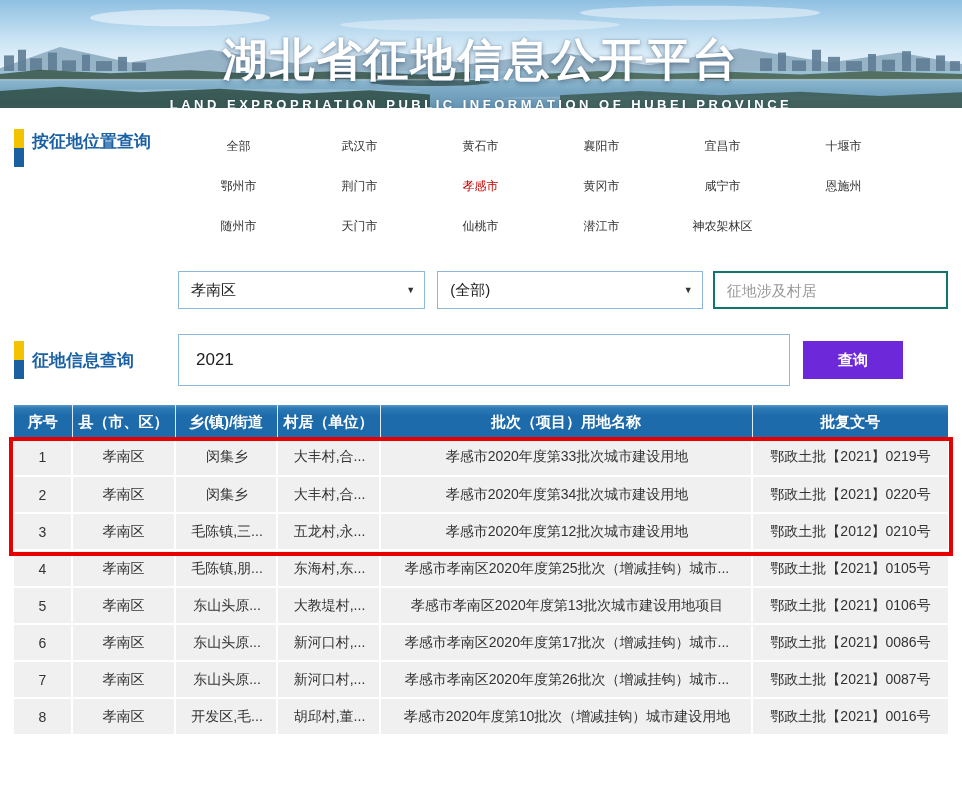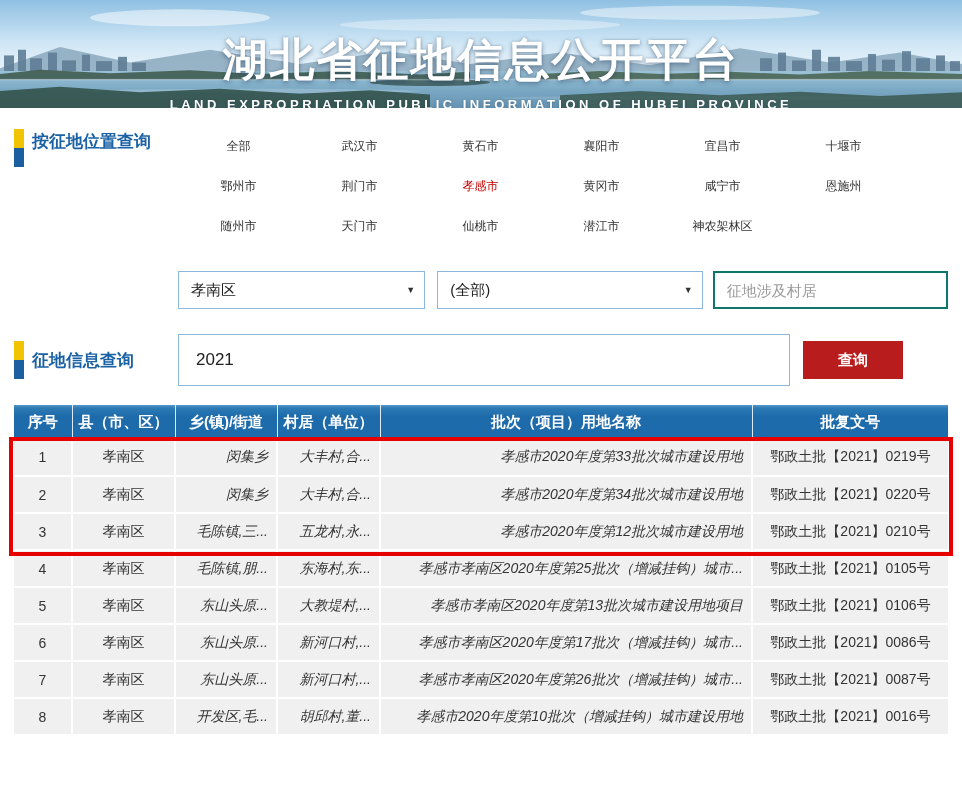--- a/index.html
+++ b/index.html
@@ -41,36 +41,36 @@
   .sel-arrow { position:absolute; right:9px; top:50%; transform:translateY(-50%); font-size:9px; color:#333; }
   .village-input { width:243px; height:38px; border:2px solid #0f766e; font-size:15px; padding:0 12px;
                    color:#222; outline:none; }
   .village-input::placeholder { color:#9a9a9a; }
 
   
   .query-section { margin-top:25px; align-items:center; }
   .query-section .sec-label { padding-top:0; align-items:center; }
   .search-input { width:612px; height:52px; border:1px solid #8db8dd; font-size:17px; padding:0 17px;
                   color:#222; outline:none; flex:0 0 612px; }
-  .search-btn { margin-left:13px; width:100px; height:38px; background:#b91c1c; color:#fff; border:none;
+  .search-btn { margin-left:13px; width:100px; height:38px; background:#6d28d9; color:#fff; border:none;
                 font-size:15px; font-weight:bold; cursor:pointer; }
 
   
   .table-wrap { position:relative; margin-top:19px; width:934px; }
   table { border-collapse:collapse; width:934px; table-layout:fixed; }
   col.c1{width:58px;} col.c2{width:103px;} col.c3{width:102px;} col.c4{width:103px;} col.c5{width:372px;} col.c6{width:196px;}
   thead th { height:34px; color:#fff; font-size:15px; font-weight:bold; text-align:center;
              background:linear-gradient(180deg,#5598cb 0%, #2d7ab4 9%, #1e6bab 32%);
              border-right:1px solid rgba(255,255,255,.85); }
   thead th:last-child { border-right:none; }
   tbody td { height:37px; background:#f0f0f0; font-size:14px; color:#333;
              border-right:2px solid #fff; border-bottom:2px solid #fff;
              overflow:hidden; white-space:nowrap; text-overflow:ellipsis; }
   tbody td:last-child { border-right:none; }
-  td.al { text-align:right; padding:0 8px 0 10px;font-style:italic; }
+  td.al { text-align:center; padding:0 8px 0 10px; }
   td.ac { text-align:center; padding:0 4px; }
   tbody tr { cursor:pointer; }
 
   .highlight-box { position:absolute; left:-5px; top:32px; width:944px; height:119px;
                    border:4px solid #e60000; pointer-events:none; }
 </style>
 </head>
 <body>
 
 <div class="banner">
@@ -216,21 +216,21 @@
             <td class="al">大丰村,合...</td>
             <td class="al">孝感市2020年度第34批次城市建设用地</td>
             <td class="ac">鄂政土批【2021】0220号</td>
           </tr>
           <tr>
             <td class="ac">3</td>
             <td class="ac">孝南区</td>
             <td class="al">毛陈镇,三...</td>
             <td class="al">五龙村,永...</td>
             <td class="al">孝感市2020年度第12批次城市建设用地</td>
-            <td class="ac">鄂政土批【2021】0210号</td>
+            <td class="ac">鄂政土批【2012】0210号</td>
           </tr>
           <tr>
             <td class="ac">4</td>
             <td class="ac">孝南区</td>
             <td class="al">毛陈镇,朋...</td>
             <td class="al">东海村,东...</td>
             <td class="al">孝感市孝南区2020年度第25批次（增减挂钩）城市...</td>
             <td class="ac">鄂政土批【2021】0105号</td>
           </tr>
           <tr>

